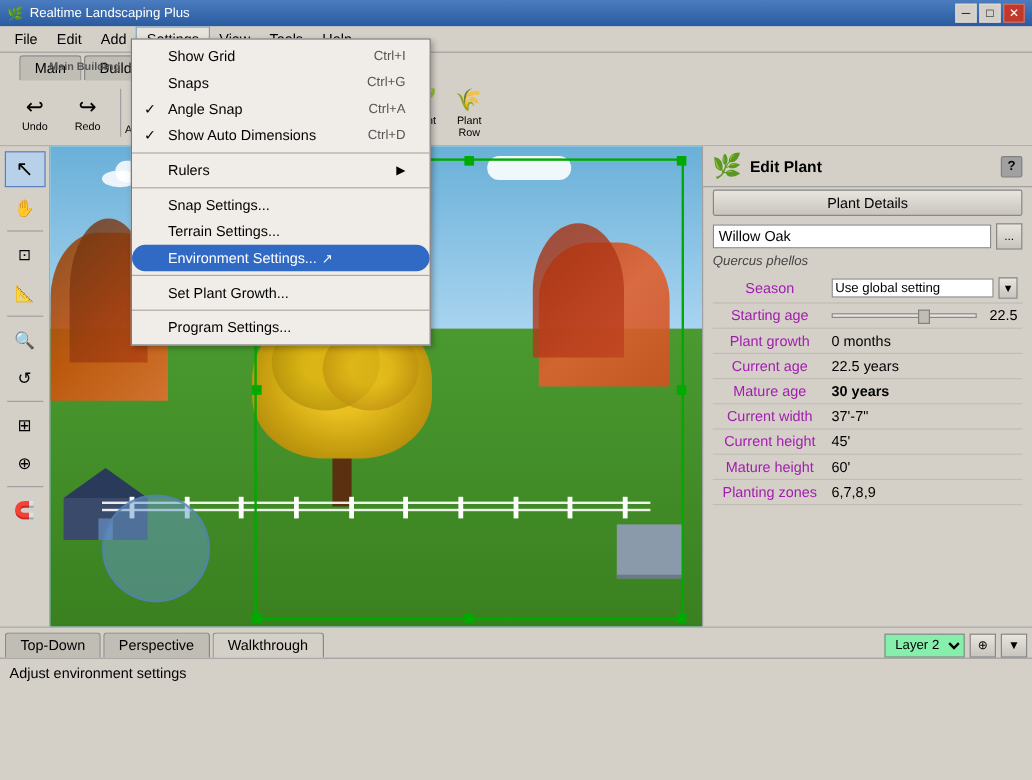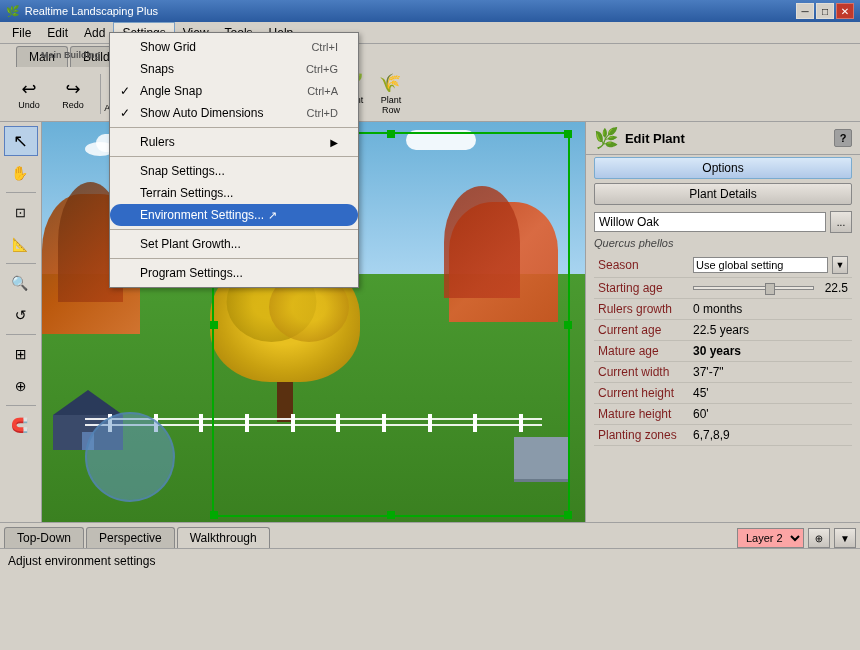--- a/index.html
+++ b/index.html
@@ -251,21 +251,21 @@
       margin: 0 8px;
       width: calc(100% - 16px);
       border-collapse: collapse;
       font-size: 12px;
     }
     .props-table tr td {
       padding: 3px 4px;
       border-bottom: 1px solid #c0bdb5;
     }
     .props-table tr td:first-child {
-      color: #7f1d1d; width: 95px;
+      color: #a21caf; width: 95px; text-align: center;
     }
     .props-table tr td:last-child {
       color: #000; font-weight: normal;
     }
     .season-select-row {
       display: flex; align-items: center; gap: 4px;
     }
     .season-select {
       flex: 1; background: white; border: 1px solid #888;
       padding: 1px 2px; font-size: 11px;
@@ -311,21 +311,21 @@
     }
     .view-tab.active { background: #d4d0c8; }
 
     .layer-controls {
       display: flex;
       align-items: center;
       margin-left: auto;
       gap: 4px;
     }
     .layer-select {
-      background: #fca5a5; border: 1px solid #888; padding: 1px 4px;
+      background: #86efac; border: 1px solid #888; padding: 1px 4px;
       font-size: 11px; height: 20px;
     }
     .layer-btn {
       width: 22px; height: 20px;
       background: linear-gradient(to bottom, #e8e4de, #c8c4be);
       border: 1px solid #888;
       display: flex; align-items: center; justify-content: center;
       cursor: pointer; font-size: 10px;
     }
 
@@ -583,21 +583,20 @@
     </div>
   </div>
 
   <div class="right-panel">
     <div class="right-panel-header">
       <span class="plant-icon">🌿</span>
       <span class="panel-title-text">Edit Plant</span>
       <div class="help-btn">?</div>
     </div>
 
-    <div class="panel-btn" style="background:linear-gradient(to bottom,#d8e8f8,#b0c8e8);border:1px solid #7aabcf;">Options</div>
     <div class="panel-btn">Plant Details</div>
 
     <div class="plant-name-row">
       <div class="plant-name-box">Willow Oak</div>
       <div class="plant-name-btn">...</div>
     </div>
     <div class="plant-subtitle">Quercus phellos</div>
 
     <table class="props-table">
       <tbody>
@@ -617,21 +616,21 @@
           <td>
             <div class="age-slider-row">
               <div class="age-slider">
                 <div class="age-slider-thumb"></div>
               </div>
               <span class="age-value">22.5</span>
             </div>
           </td>
         </tr>
         <tr>
-          <td>Rulers growth</td>
+          <td>Plant growth</td>
           <td>0 months</td>
         </tr>
         <tr>
           <td>Current age</td>
           <td>22.5 years</td>
         </tr>
         <tr>
           <td>Mature age</td>
           <td style="font-weight:bold;">30 years</td>
         </tr>

